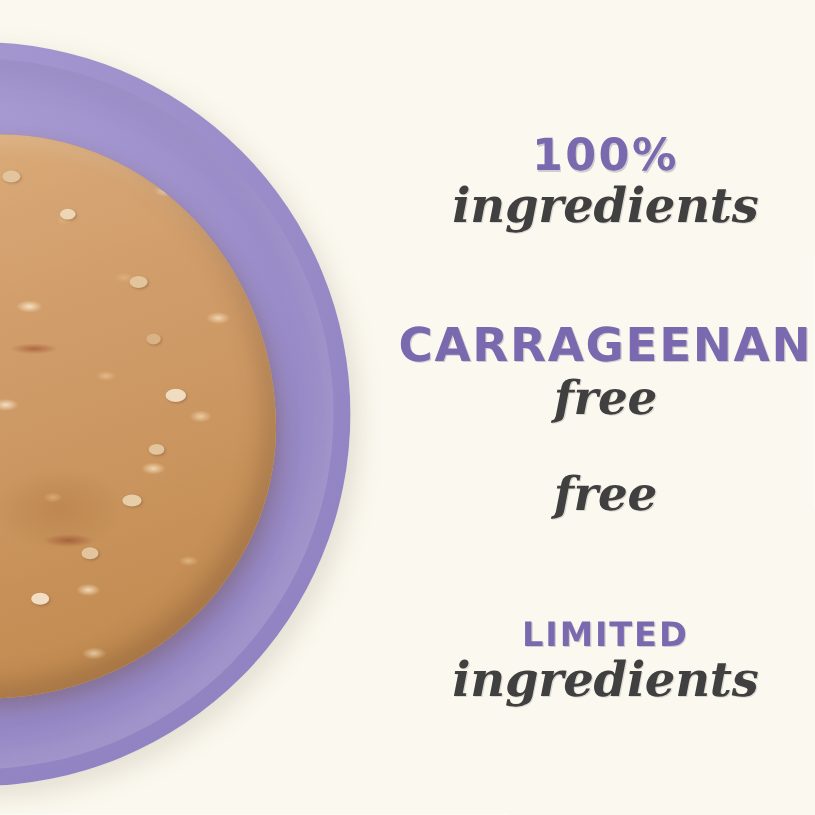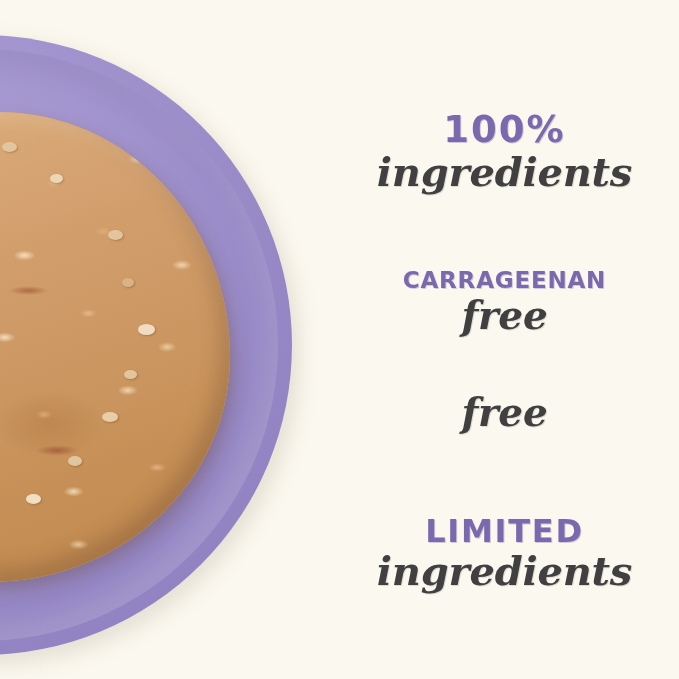--- a/index.html
+++ b/index.html
@@ -170,27 +170,27 @@
 
   
   #claim-natural   { top: 84px; }
   #claim-carrageenan { top: 242px; }
   #claim-additive  { top: 362px; }
   #claim-limited   { top: 488px; }
 
   #claim-natural .claim-head   { font-size: 37px; }
   #claim-natural .claim-script { font-size: 40px; margin-top: 3px; }
 
-  #claim-carrageenan .claim-head   { font-size: 23px; letter-spacing: 0.035em; }
+  #claim-carrageenan .claim-head   { font-size: 39px; letter-spacing: 0.035em; }
   #claim-carrageenan .claim-script { font-size: 39px; margin-top: 4px; }
 
   #claim-additive .claim-head   { font-size: 36px; }
   #claim-additive .claim-script { font-size: 39px; margin-top: 4px; }
 
-  #claim-limited .claim-head   { font-size: 32px; }
+  #claim-limited .claim-head   { font-size: 28px; }
   #claim-limited .claim-script { font-size: 40px; margin-top: 3px; }
 </style>
 </head>
 <body>
 
 <div id="stage">
 
   <div id="photo-area">
     <div id="plate"></div>
     <div id="plate-rim"></div>

